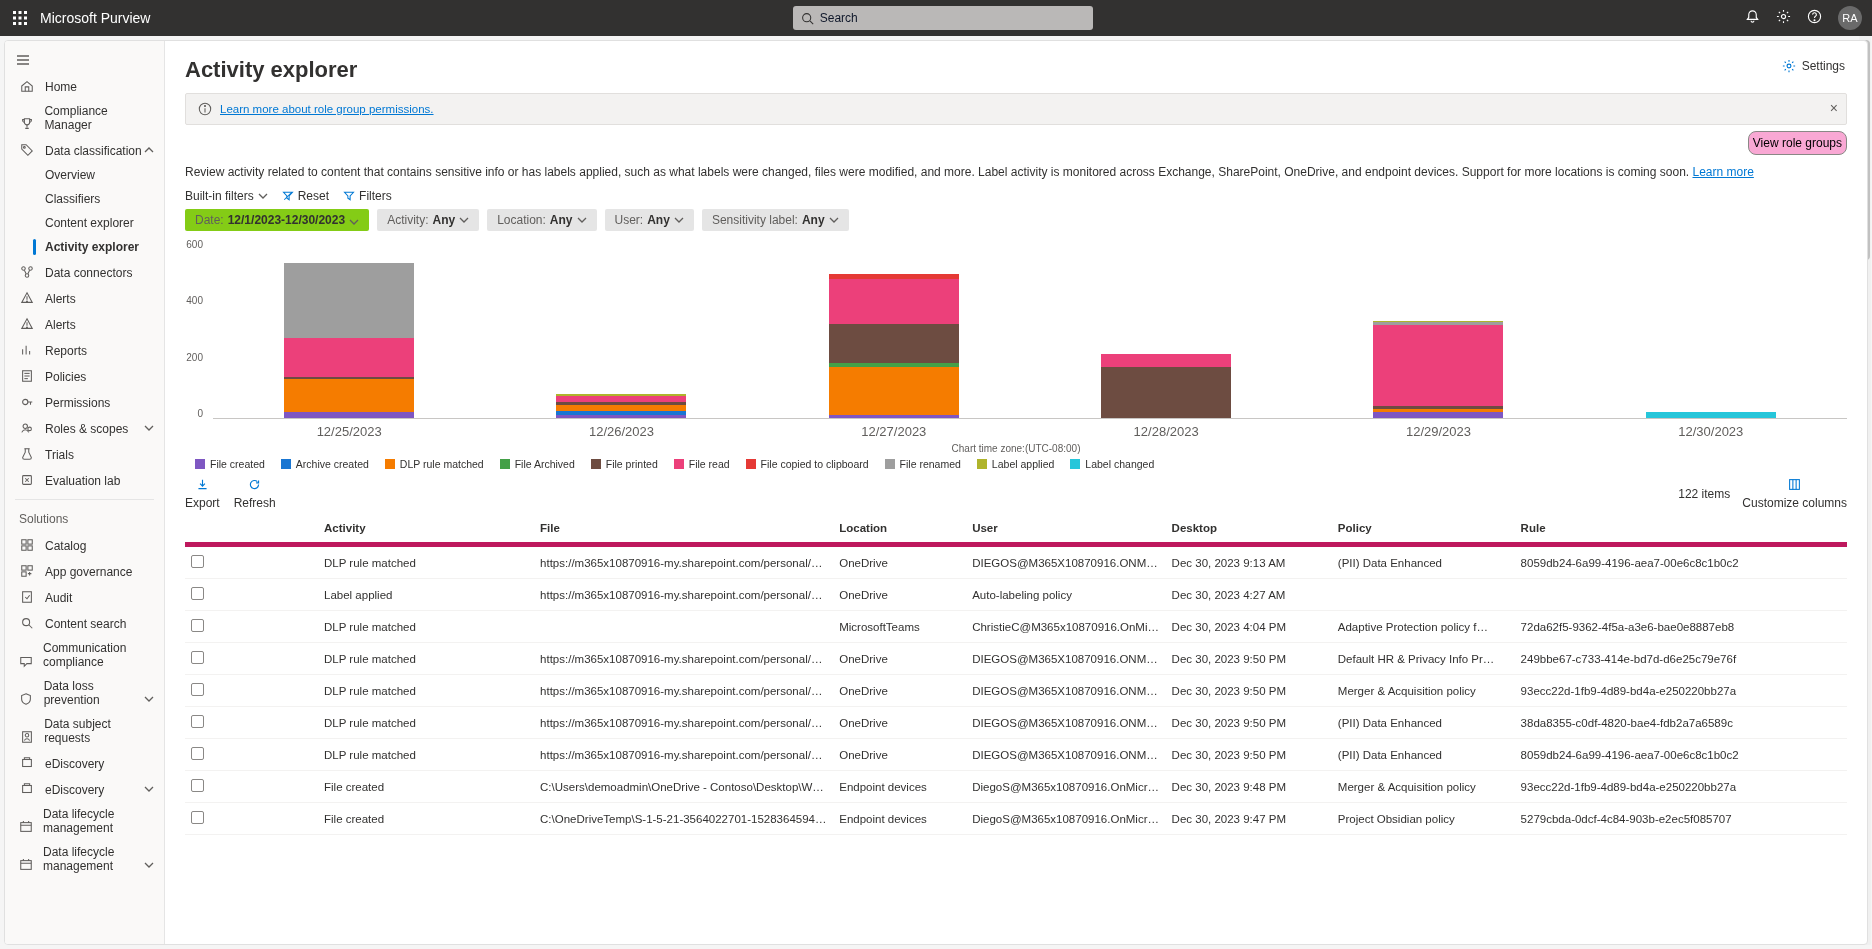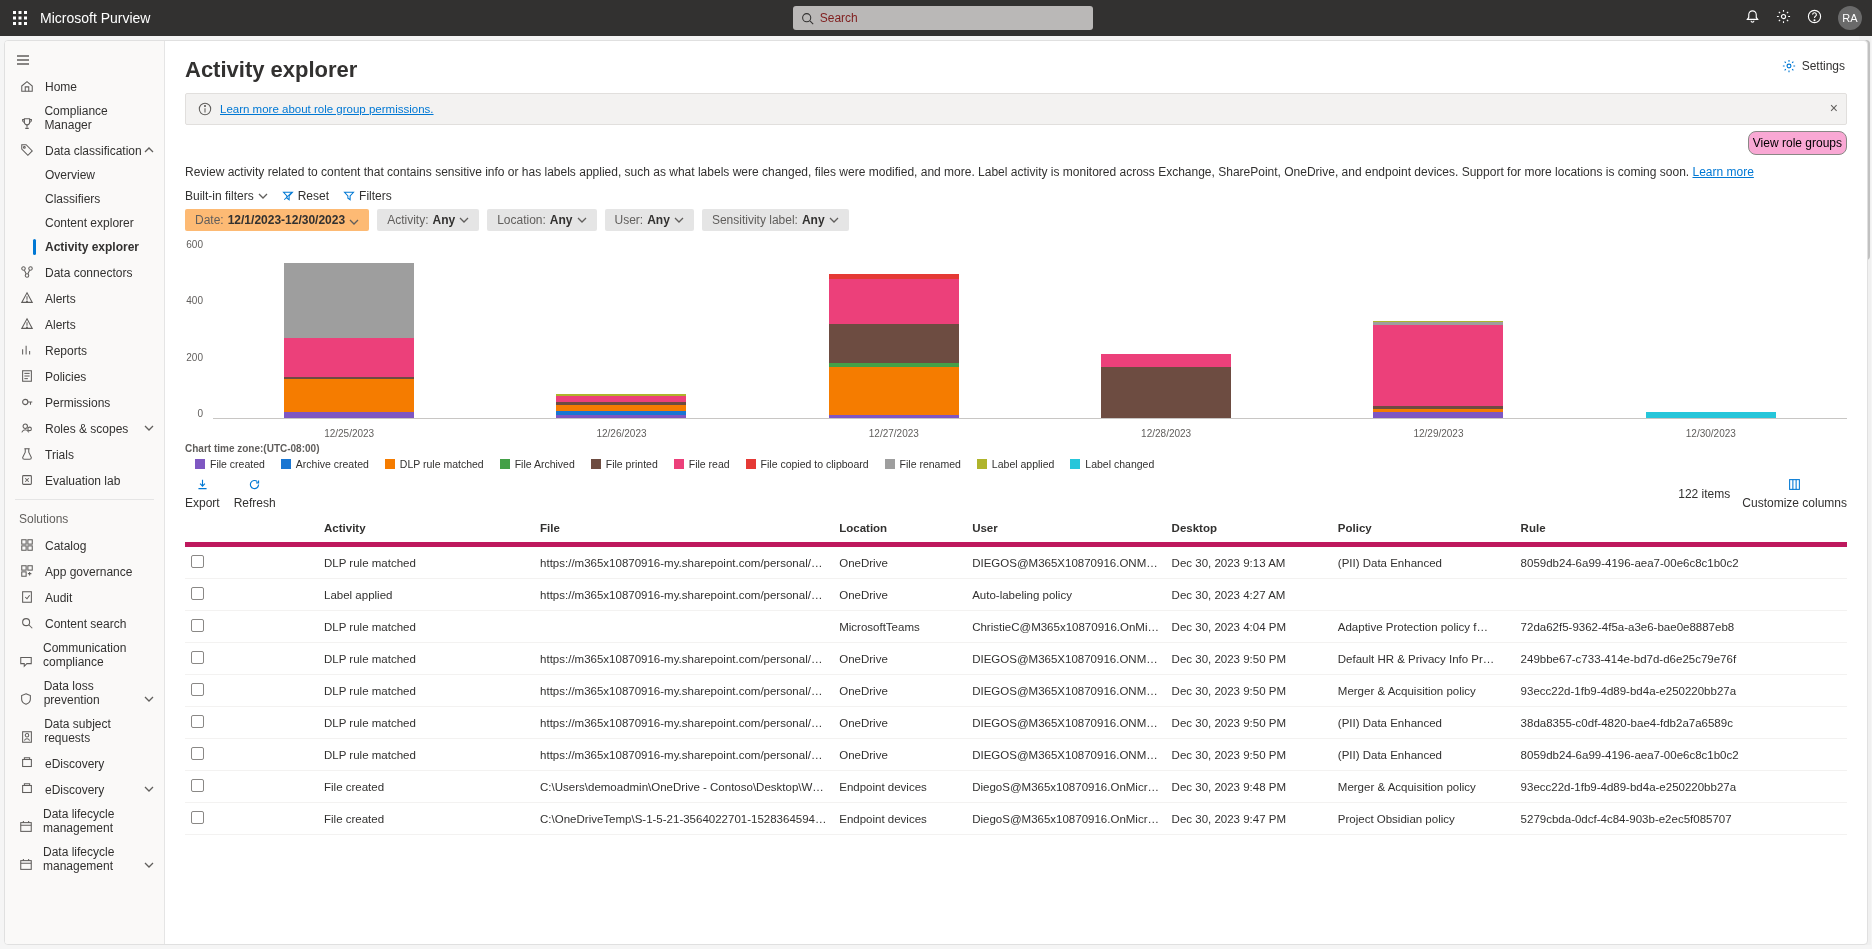--- a/index.html
+++ b/index.html
@@ -3,21 +3,21 @@
 <meta charset="utf-8">
 <style>
 * { box-sizing: border-box; margin: 0; padding: 0; font-family: "Segoe UI", Arial, sans-serif; }
 html, body { height: 100%; background: #f5f5f5; overflow: hidden; }
 body { font-size: 12px; color: #323130; }
 
 
 .topbar { height: 36px; background: #323130; display: flex; align-items: center; padding: 0 10px; color: #fff; }
 .topbar .waffle { width: 20px; height: 20px; display: inline-flex; align-items: center; justify-content: center; cursor: pointer; margin-right: 10px; }
 .topbar .brand { font-size: 14px; font-weight: 400; }
-.topbar .search { margin-left: auto; margin-right: auto; width: 300px; height: 24px; background: #bab8b7; border-radius: 3px; display: flex; align-items: center; padding: 0 8px; color: #7f1d1d; }
+.topbar .search { margin-left: auto; margin-right: auto; width: 300px; height: 24px; background: #bab8b7; border-radius: 3px; display: flex; align-items: center; padding: 0 8px; color: #0f172a; }
 .topbar .search svg { margin-right: 6px; flex-shrink: 0; }
 .topbar .right-icons { display: flex; align-items: center; gap: 16px; margin-left: 10px; }
 .topbar .avatar { width: 24px; height: 24px; border-radius: 50%; background: #6a6a6a; display: flex; align-items: center; justify-content: center; font-size: 11px; color: #fff; }
 
 
 .frame { position: absolute; top: 36px; left: 0; right: 0; bottom: 0; display: flex; background: #fff; border: 1px solid #e0e0e0; margin: 4px; border-radius: 4px; overflow: hidden; }
 .sidebar { width: 160px; border-right: 1px solid #e5e5e5; background: #faf9f8; padding: 6px 0; overflow-y: auto; font-size: 12px; }
 .sidebar .item { display: flex; align-items: flex-end; padding: 5px 10px 5px 14px; cursor: pointer; color: #323130; position: relative; }
 .sidebar .item .ic { width: 16px; height: 16px; margin-right: 10px; display: inline-flex; align-items: center; justify-content: center; color: #605e5c; }
 .sidebar .item .chev { margin-left: auto; color: #605e5c; }
@@ -43,30 +43,30 @@
 .desc a { color: #0078d4; }
 
 .filter-row { display: flex; align-items: center; gap: 14px; font-size: 12px; margin-bottom: 6px; }
 .filter-row .link-btn { display: inline-flex; align-items: center; gap: 4px; cursor: pointer; color: #323130; }
 .filter-row svg { color: #0078d4; }
 
 .pill-row { display: flex; gap: 8px; margin-bottom: 8px; }
 .pill { background: #e5e5e5; padding: 4px 10px; font-size: 12px; display: inline-flex; align-items: center; gap: 4px; cursor: pointer; border-radius: 2px; }
 .pill .lbl { color: #605e5c; }
 .pill .val { font-weight: 600; color: #323130; }
-.pill.active { background: #fdba74; align-items: flex-end; }
+.pill.active { background: #84cc16; align-items: flex-end; }
 
 
 .chart-wrap { position: relative; height: 200px; margin: 0 0 4px 18px; }
 .chart-y-axis { position: absolute; left: -18px; top: 0; bottom: 20px; width: 18px; display: flex; flex-direction: column; justify-content: space-between; text-align: right; font-size: 10px; color: #605e5c; gap: 9px; }
 .chart-plot { position: absolute; left: 10px; right: 0; top: 0; bottom: 20px; display: flex; align-items: flex-end; justify-content: space-around; border-bottom: 1px solid #c8c6c4; }
 .chart-bar { width: 130px; display: flex; flex-direction: column-reverse; }
 .chart-seg { width: 100%; }
-.chart-x-labels { position: absolute; left: 10px; right: 0; bottom: 0; display: flex; justify-content: space-around; font-size: 10px; color: #605e5c; }
-.chart-tz { font-size: 10px; color: #605e5c; margin-bottom: 4px; font-weight: bold; }
+.chart-x-labels { position: absolute; left: 10px; right: 0; bottom: 0; display: flex; justify-content: space-around; font-size: 13px; color: #605e5c; }
+.chart-tz { text-align: center; font-size: 10px; color: #605e5c; margin-bottom: 4px; }
 .chart-legend { display: flex; gap: 16px; flex-wrap: wrap; font-size: 10.5px; color: #323130; margin-bottom: 8px; margin-left: 10px; }
 .chart-legend .li { display: inline-flex; align-items: center; gap: 5px; }
 .swatch { width: 10px; height: 10px; display: inline-block; }
 
 .toolbar { display: flex; align-items: center; gap: 14px; font-size: 12px; margin-bottom: 4px; }
 .toolbar .tb-btn { display: inline-flex; align-items: center; gap: 5px; cursor: pointer; flex-direction: column; }
 .toolbar svg { color: #0078d4; }
 .toolbar .right { margin-left: auto; display: flex; align-items: center; gap: 12px; }
 
 

